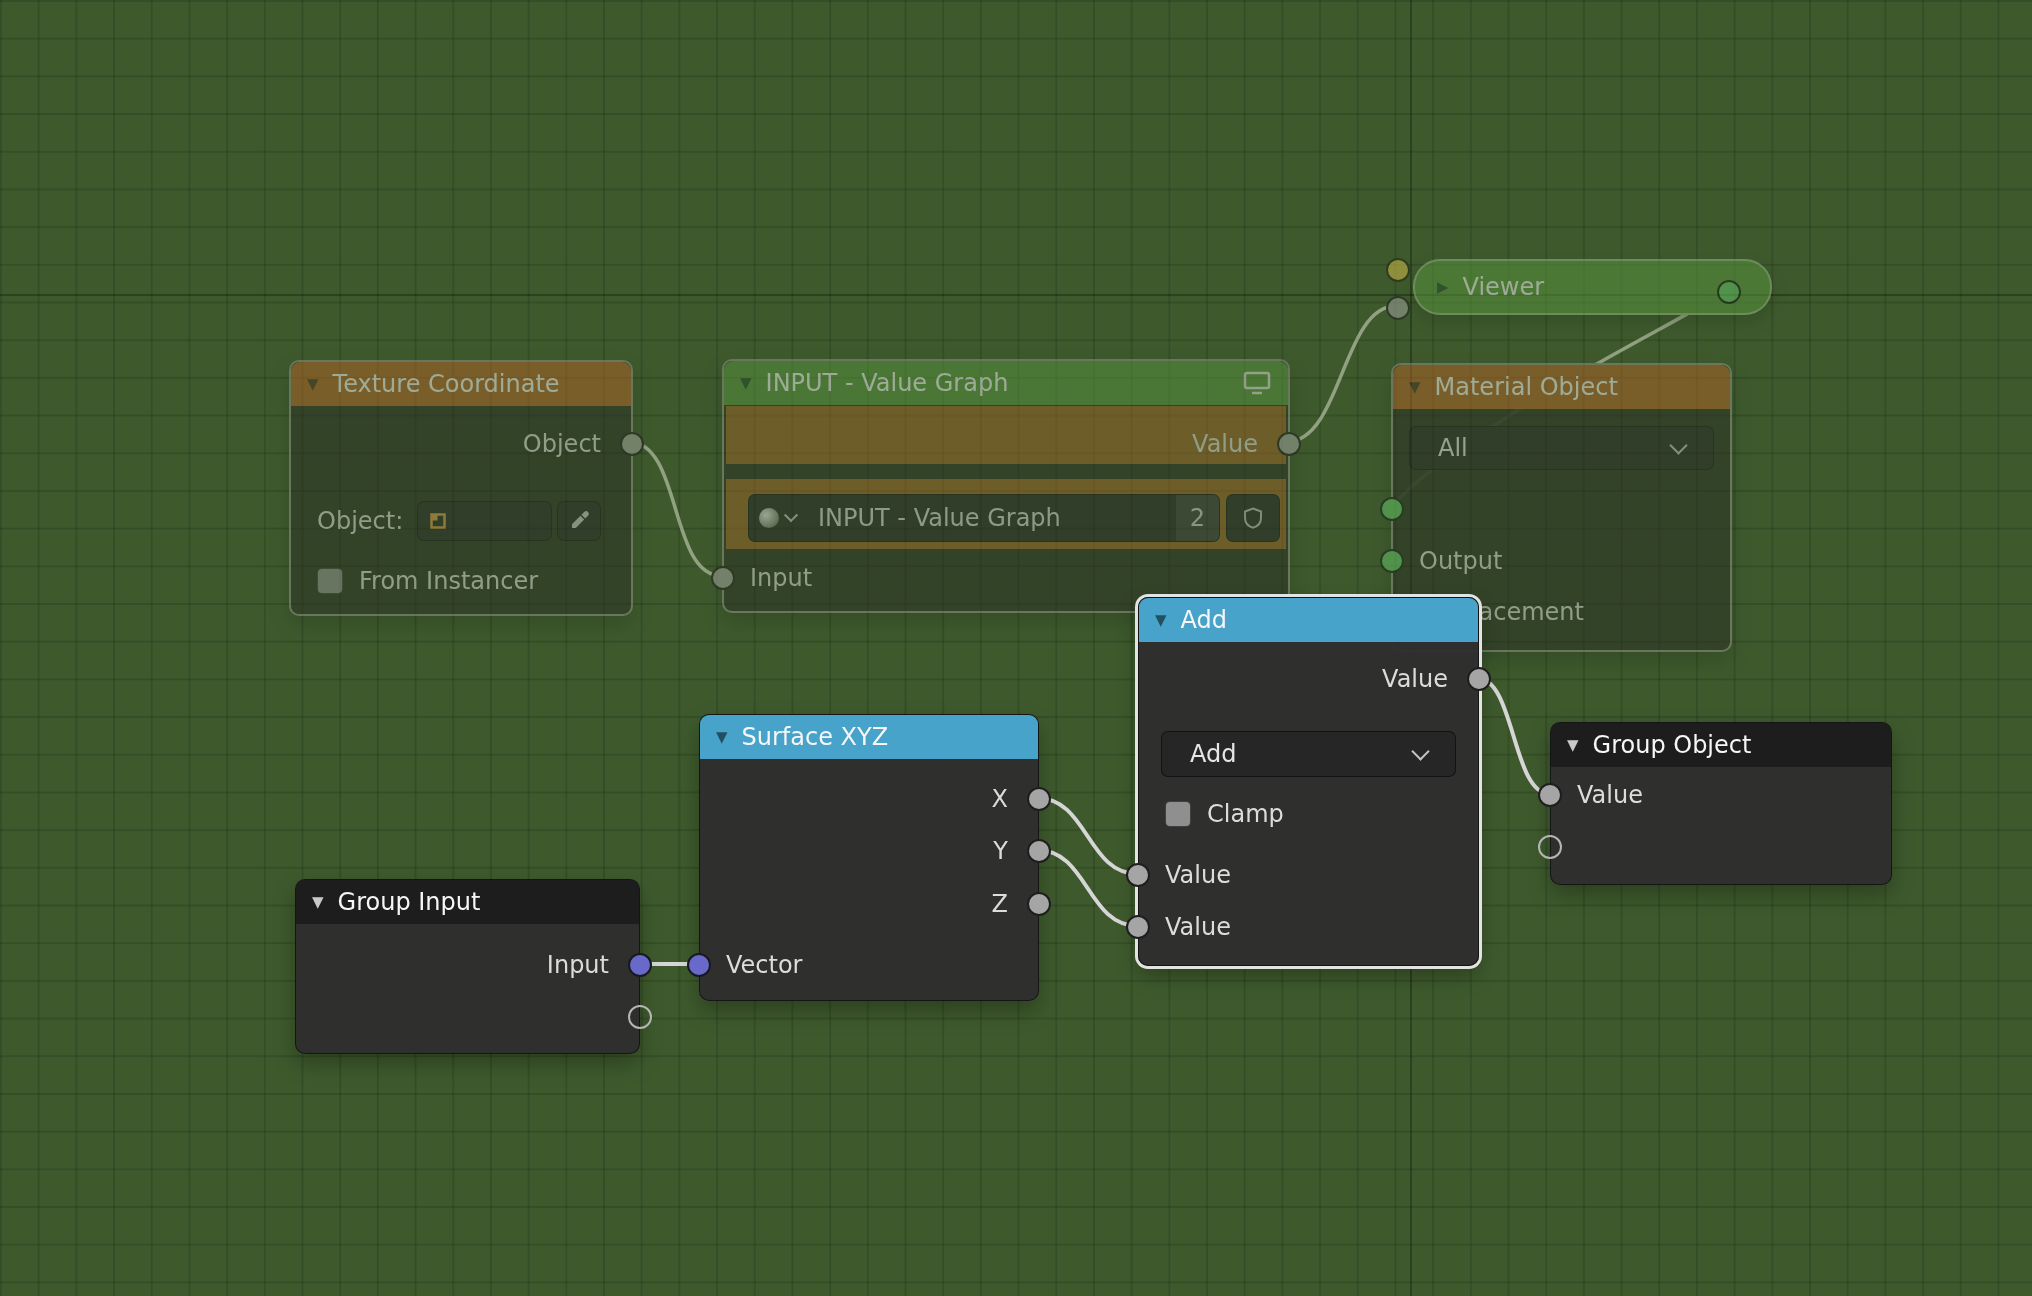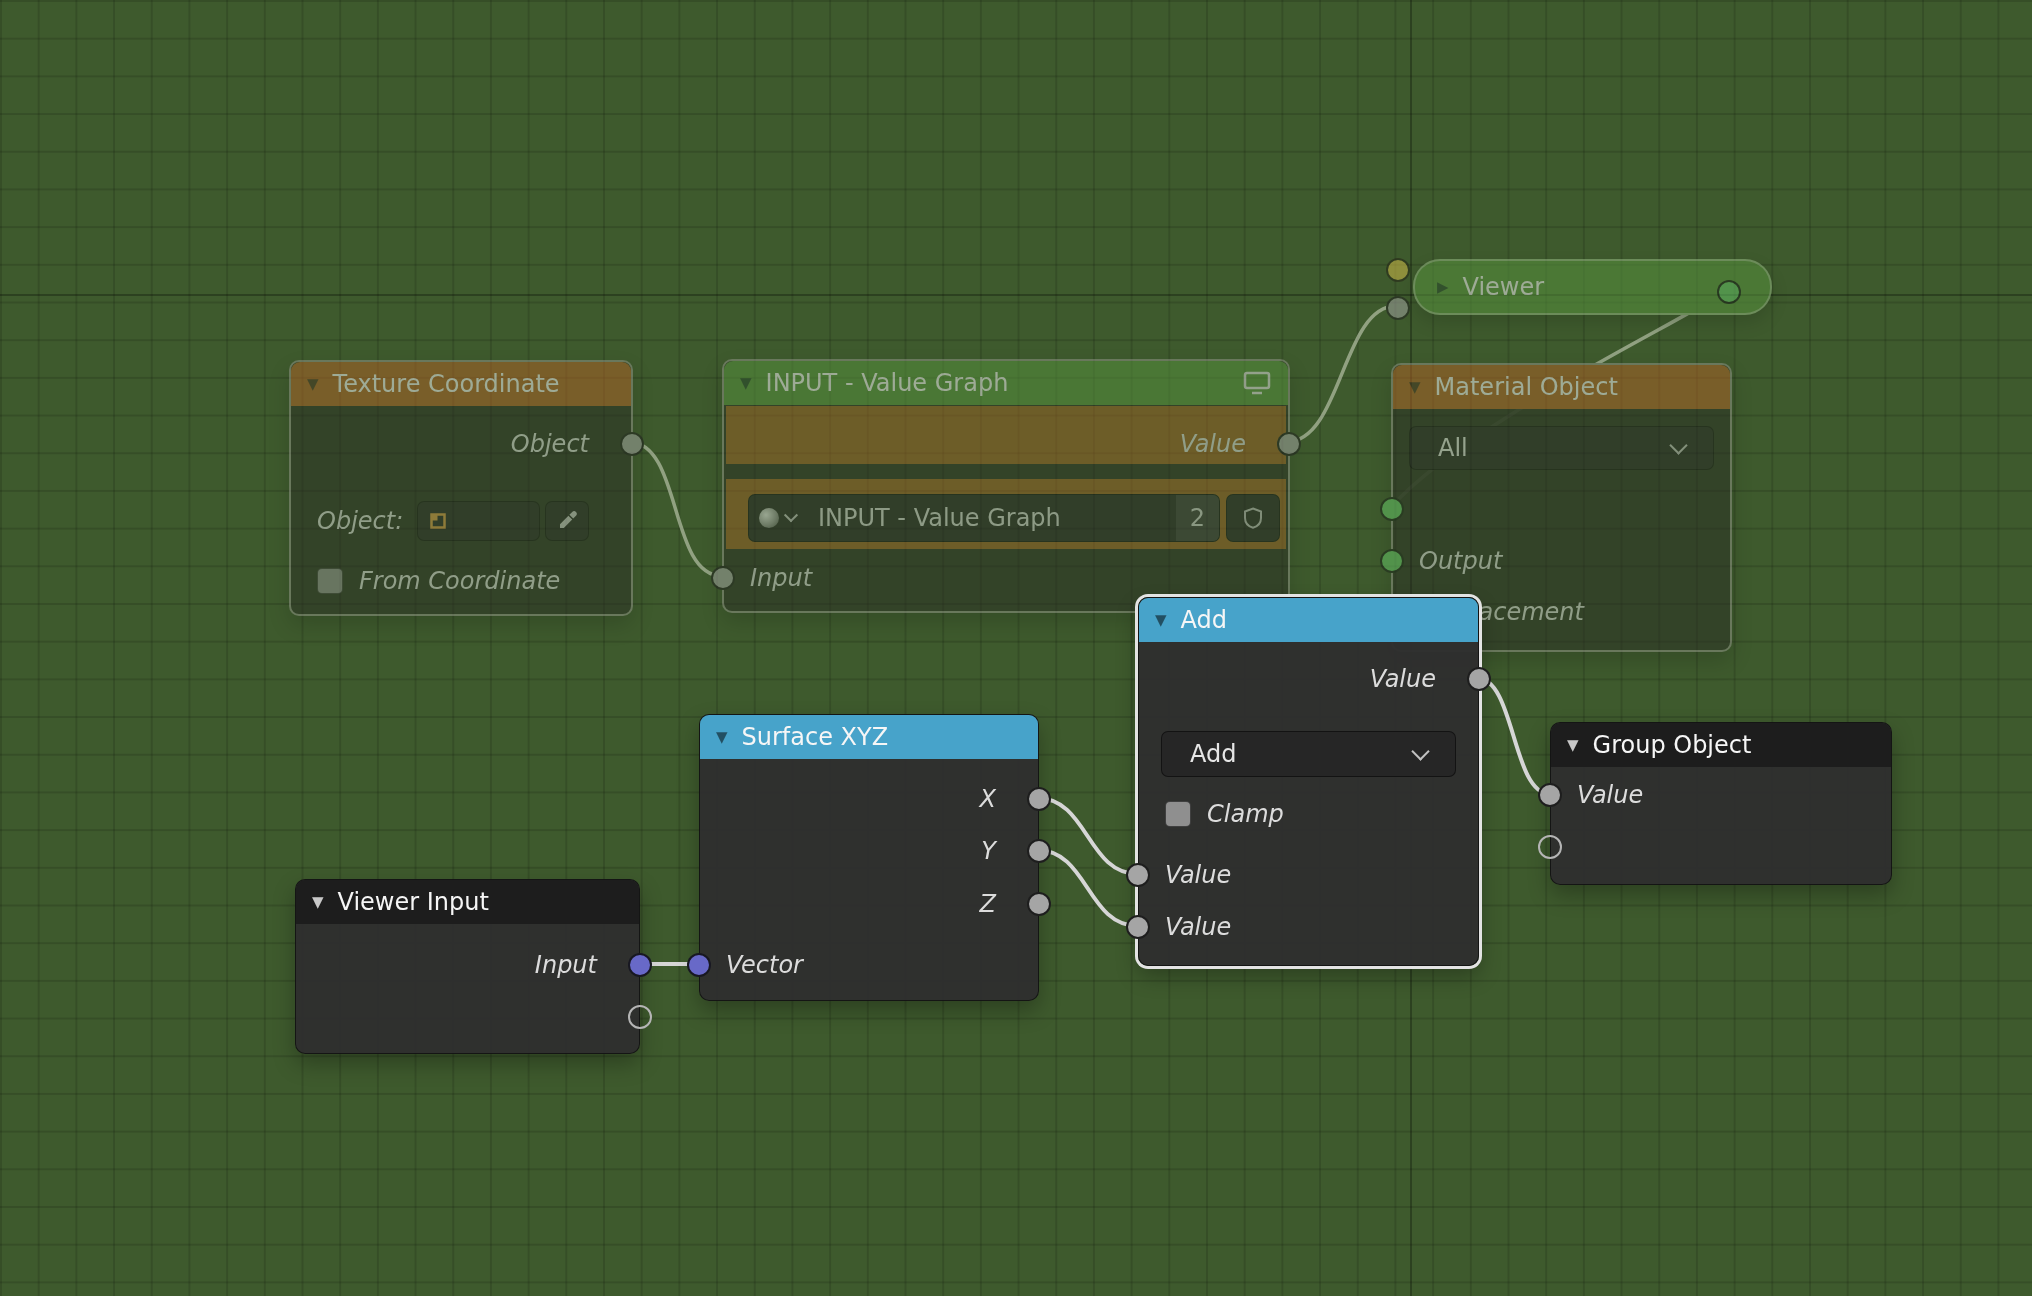--- a/index.html
+++ b/index.html
@@ -36,21 +36,21 @@
     padding:0 16px;gap:14px;white-space:nowrap;
   }
   .header-blue{background:#47a3ca;}
   .header-dark{background:#1d1d1d;}
   .header-orange{background:#b06226;}
   .header-green{background:#56923d;}
   .tri{font-size:15px;color:rgba(12,28,34,0.62);flex:0 0 auto;}
   .tri.light{color:#c9c9c9;}
   .node-title{color:#f6f6f6;}
 
-  .row{position:absolute;left:0;right:16px;height:40px;display:flex;align-items:center;padding:0 26px;white-space:nowrap;font-style:italic;}
+  .row{position:absolute;left:0;right:4px;height:40px;display:flex;align-items:center;padding:0 26px;white-space:nowrap;}
   .row.out{justify-content:flex-end;}
   .lbl{color:#dcdcdc;}
 
   .socket{
     position:absolute;width:20px;height:20px;border-radius:50%;
     background:#a5a5a5;border:2px solid rgba(16,16,16,0.9);
     transform:translate(-50%,-50%);
   }
   .socket.left{left:-1px;}
   .socket.right{left:calc(100% + 1px);}
@@ -130,21 +130,21 @@
         </svg>
       </span>
       <span class="icon-btn">
         <svg width="22" height="22" viewBox="0 0 22 22">
           <path d="M20 2c1.2 1.2 1.2 2.6 0 3.8L17.2 8.6 13.4 4.8 16.2 2c1.2-1.2 2.6-1.2 3.8 0zM12.4 5.8 16.2 9.6 7.8 18H4v-3.8L12.4 5.8z" fill="#c6c6c6"></path>
         </svg>
       </span>
     </div>
     <div class="row" style="top:199px;">
       <span class="checkbox"></span>
-      <span class="lbl">From Coordinate</span>
+      <span class="lbl">From Instancer</span>
     </div>
   </div>
 
   <div class="node" style="left:722px;top:359px;width:564px;height:250px;">
     <div class="band" style="top:45px;height:58px;"></div>
     <div class="band" style="top:118px;height:70px;"></div>
     <div class="node-header header-green">
       <span class="tri">▼</span>
       <span class="node-title">INPUT - Value Graph</span>
       <svg width="30" height="26" viewBox="0 0 30 26" style="margin-left:auto;">
@@ -211,21 +211,21 @@
   <path d="M 1037 798 C 1088 798, 1087 874, 1138 874" fill="none" stroke="#d6d6d6" stroke-width="4"></path>
   <path d="M 1037 850 C 1088 850, 1087 926, 1138 926" fill="none" stroke="#d6d6d6" stroke-width="4"></path>
   <path d="M 1477 678 C 1515 678, 1512 794, 1550 794" fill="none" stroke="#d6d6d6" stroke-width="4"></path>
 </svg>
 
 <div class="layer">
 
   <div class="node" style="left:295px;top:879px;width:343px;height:173px;">
     <div class="node-header header-dark">
       <span class="tri light">▼</span>
-      <span class="node-title">Viewer Input</span>
+      <span class="node-title">Group Input</span>
     </div>
     <div class="row out" style="top:65px;">
       <span class="lbl">Input</span>
     </div>
     <span class="socket right vector" style="top:85px;"></span>
     <span class="socket right virtual" style="top:137px;"></span>
   </div>
 
   <div class="node" style="left:699px;top:714px;width:338px;height:285px;">
     <div class="node-header header-blue">

